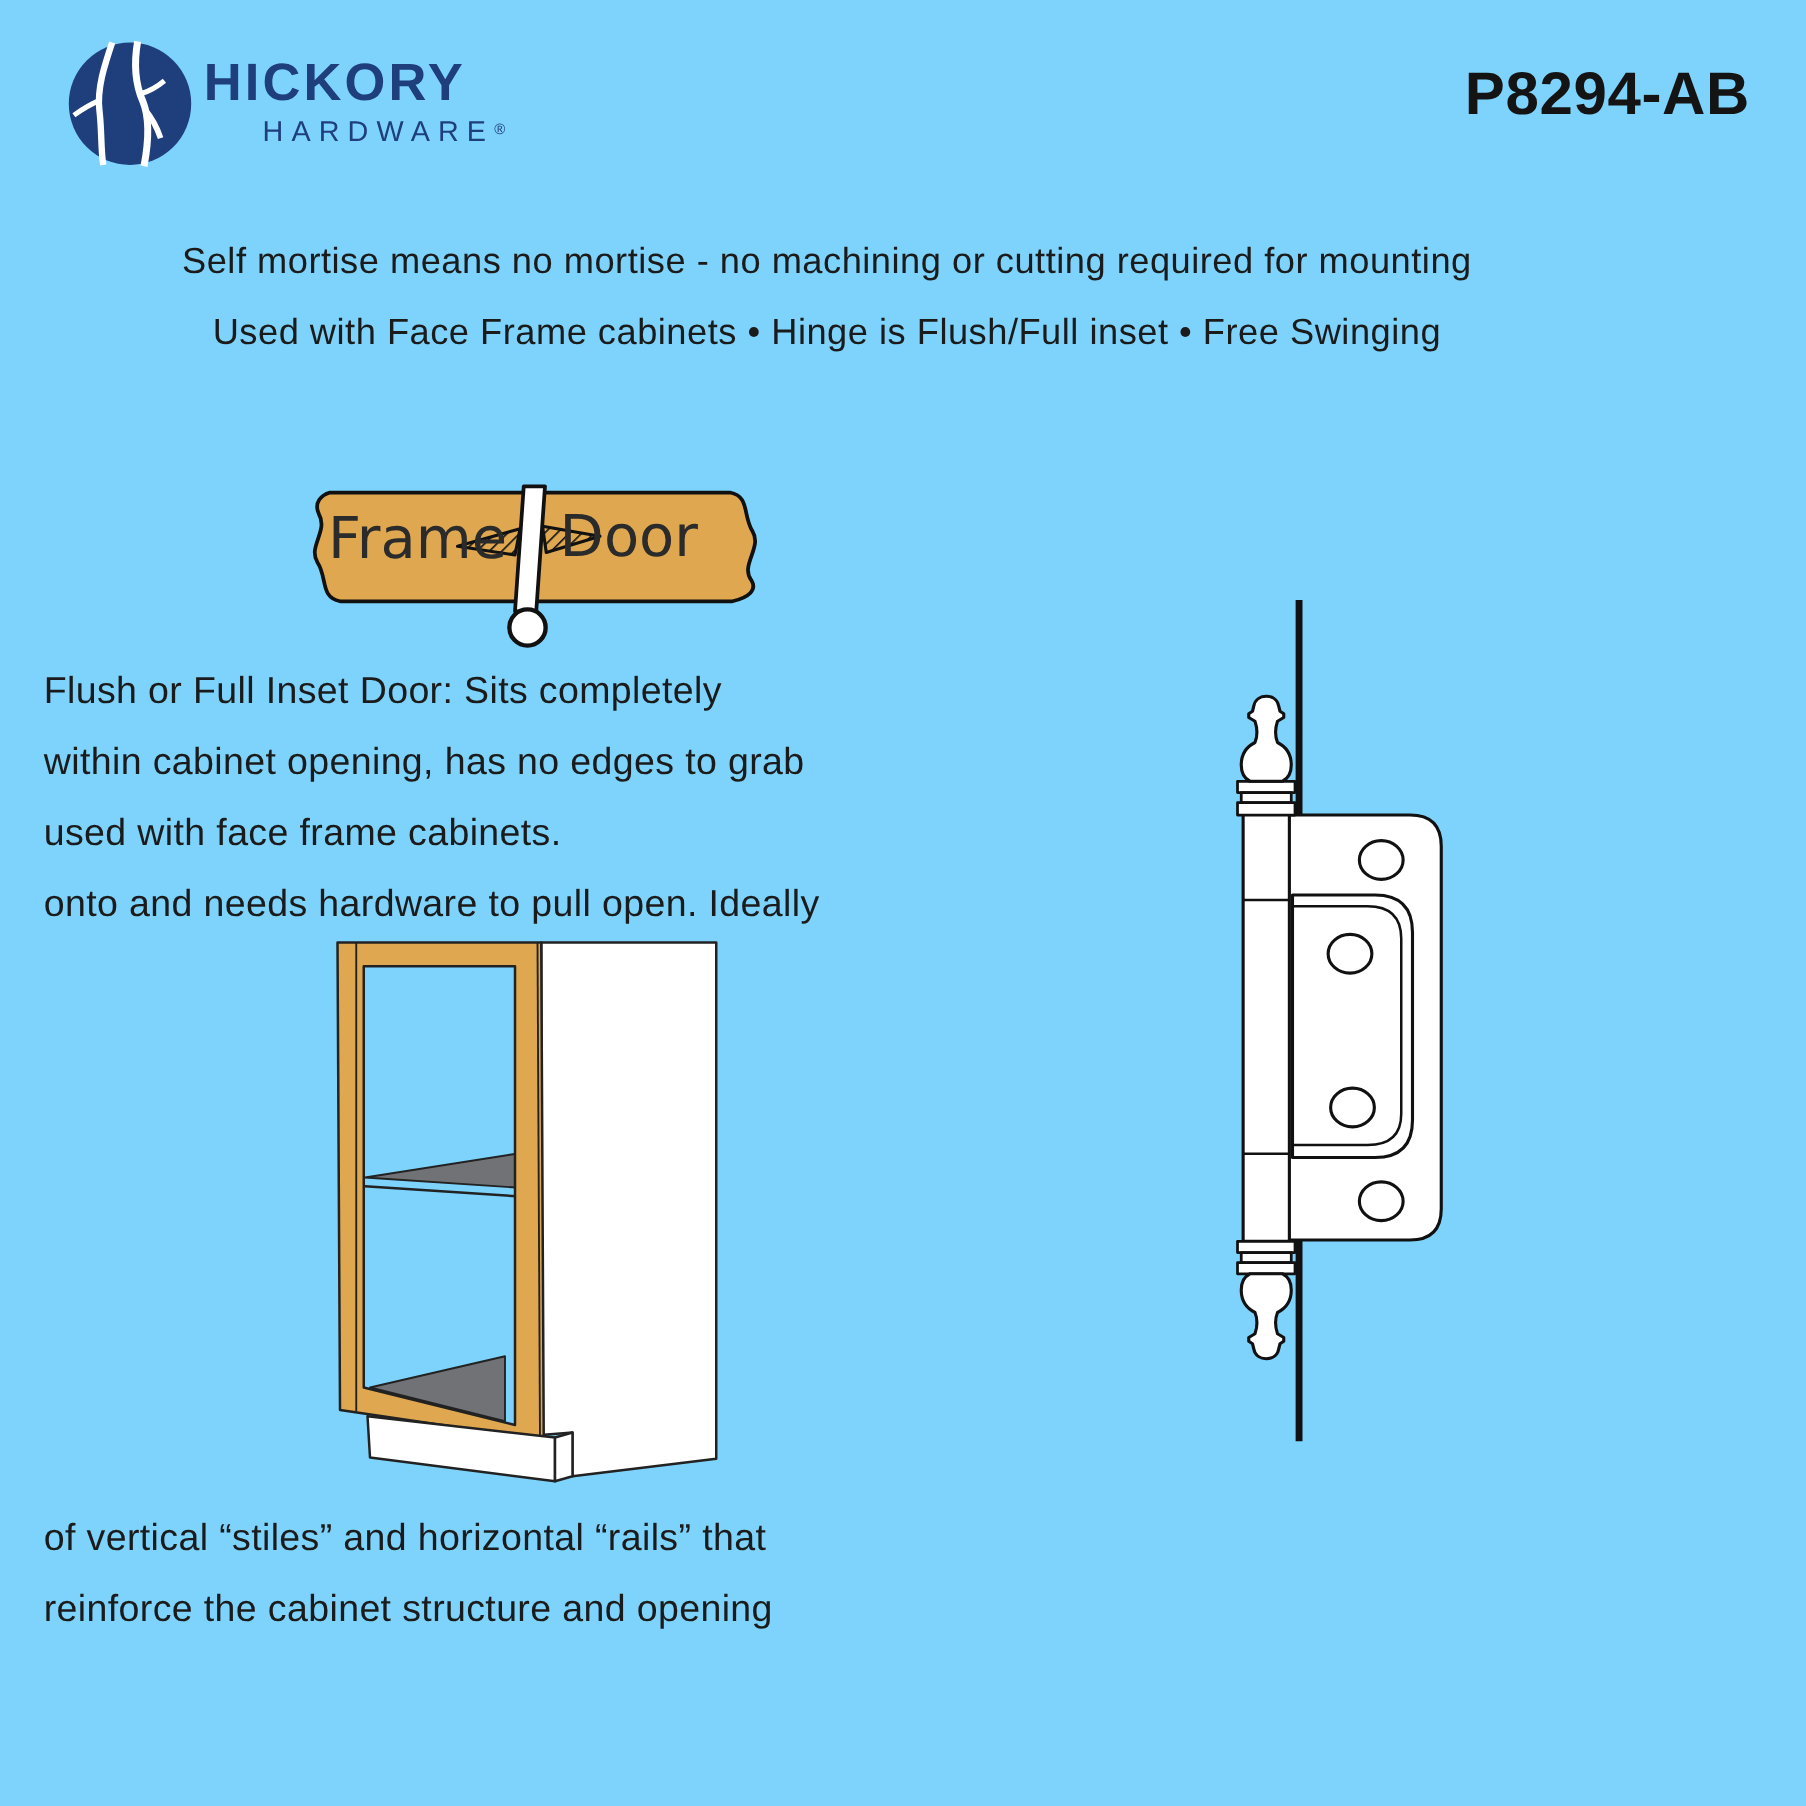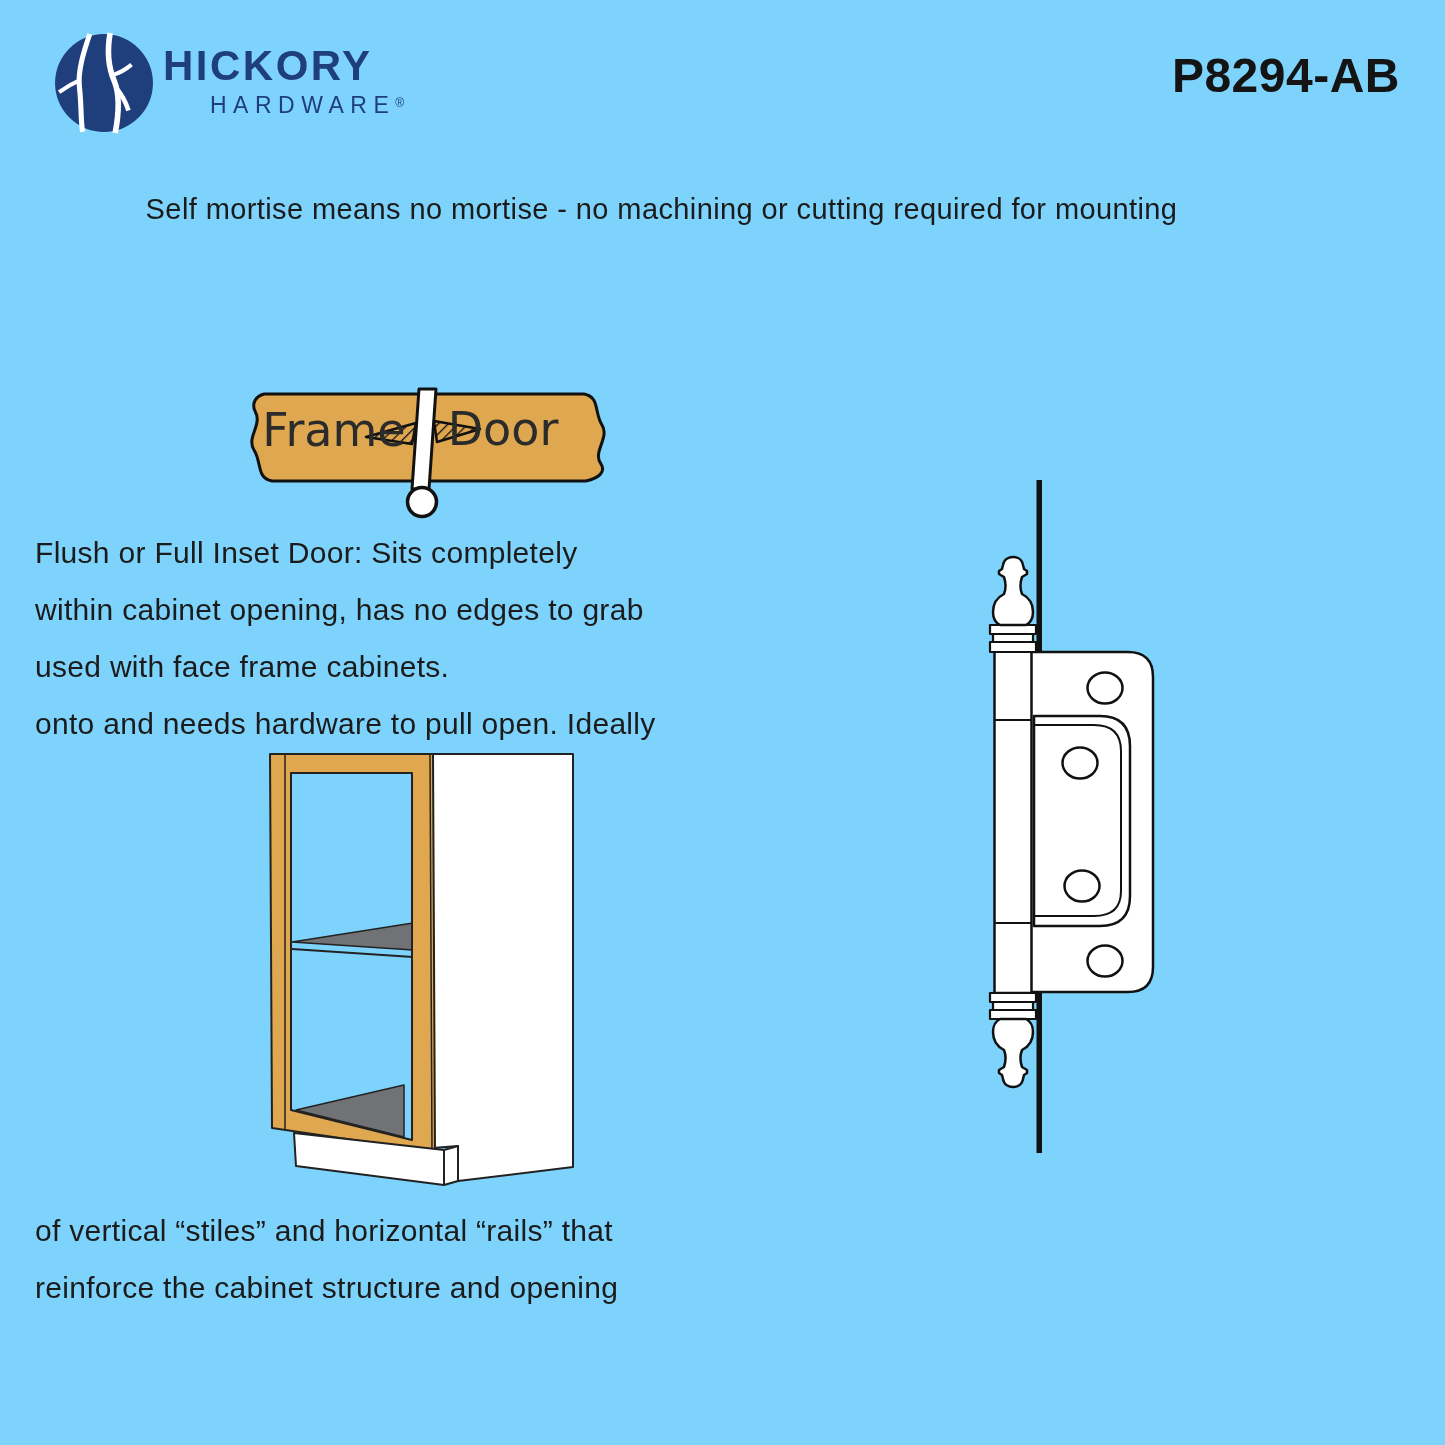--- a/index.html
+++ b/index.html
@@ -51,20 +51,21 @@
       <path d="M 56 1 C 53 18 54 34 60 48 C 65 60 65 78 61 99" stroke-width="5.5"></path>
       <path d="M 59 42 C 66 40 71 37 77 32" stroke-width="4"></path>
       <path d="M 62 55 C 68 62 71 68 74 77" stroke-width="4.5"></path>
     </g>
   </svg>
   <div class="brand-top">HICKORY</div>
   <div class="brand-bottom"><span>HARDWARE</span><sup>®</sup></div>
   <div class="product-code">P8294-AB</div>
 
   <div class="intro-line l1">Self mortise means no mortise - no machining or cutting required for mounting</div>
+  <div class="intro-line l2">Used with Face Frame cabinets • Hinge is Flush/Full inset • Free Swinging</div>
 
   <svg class="framedoor-svg" viewBox="238 383 380 140">
     <defs>
       <pattern id="hatch" patternUnits="userSpaceOnUse" width="7" height="7" patternTransform="rotate(45)">
         <line x1="0" y1="0" x2="0" y2="7" stroke="#111" stroke-width="2.6"></line>
       </pattern>
     </defs>
     <path d="M 264 394 L 584 394 C 600 397 594 412 602 425 C 610 438 592 452 601 464 C 606 472 599 478 586 481
          L 272 481 C 256 478 262 462 254 450 C 246 437 263 425 255 411 C 251 402 257 396 264 394 Z" stroke="#111" stroke-width="3" stroke-linejoin="round" fill="#DFA74F"></path>
     <path d="M 419 389 L 436 389 L 429 489 L 412 489 Z" fill="#ffffff" stroke="#111" stroke-width="3" stroke-linejoin="round"></path>

